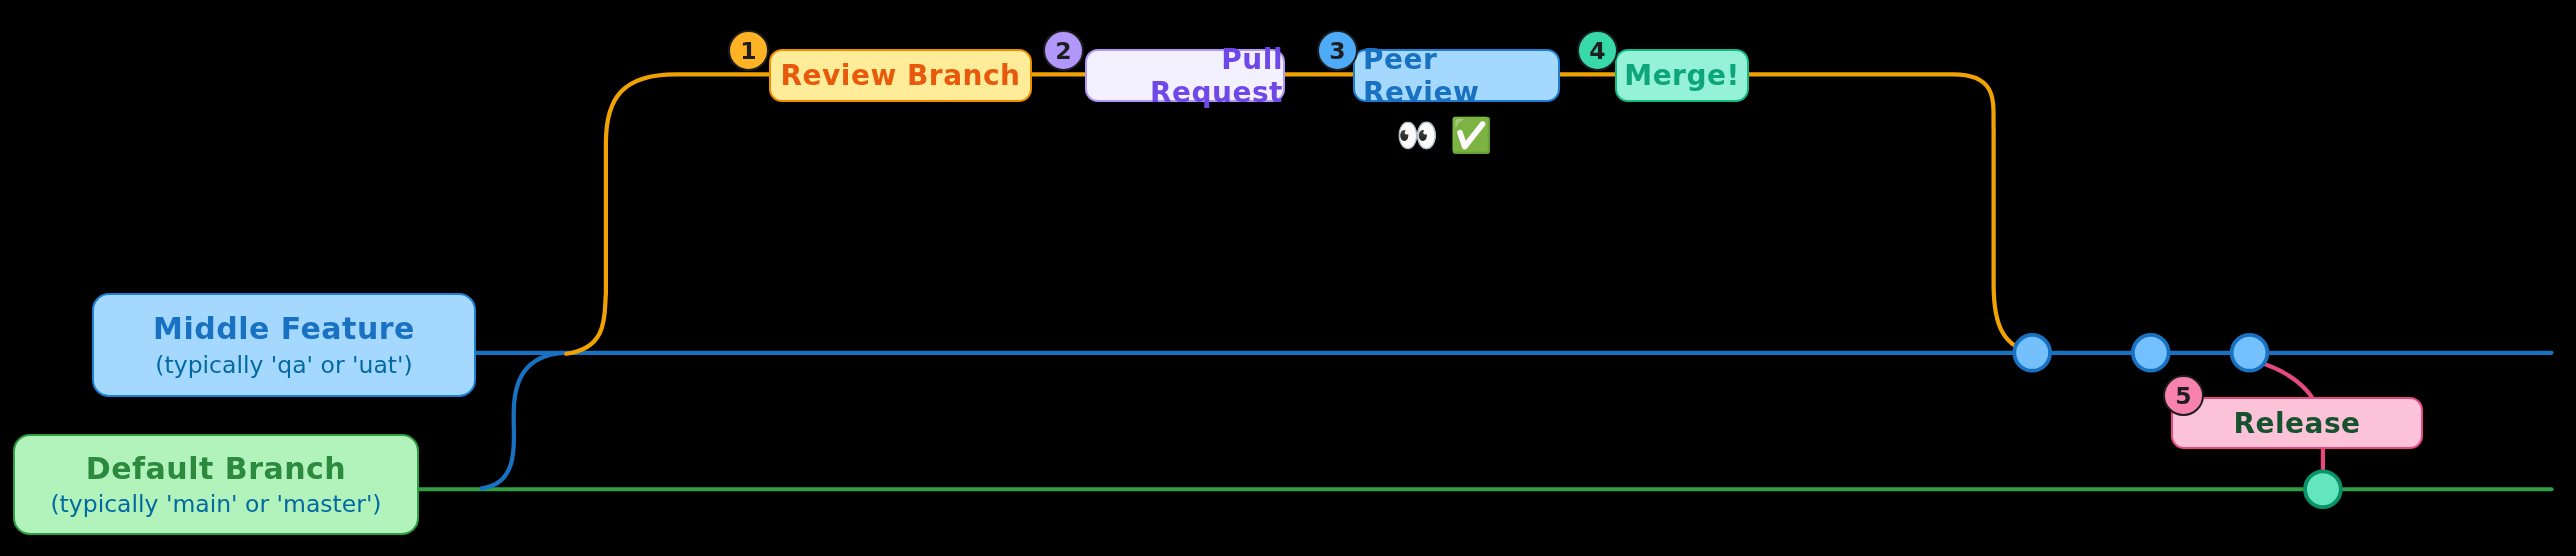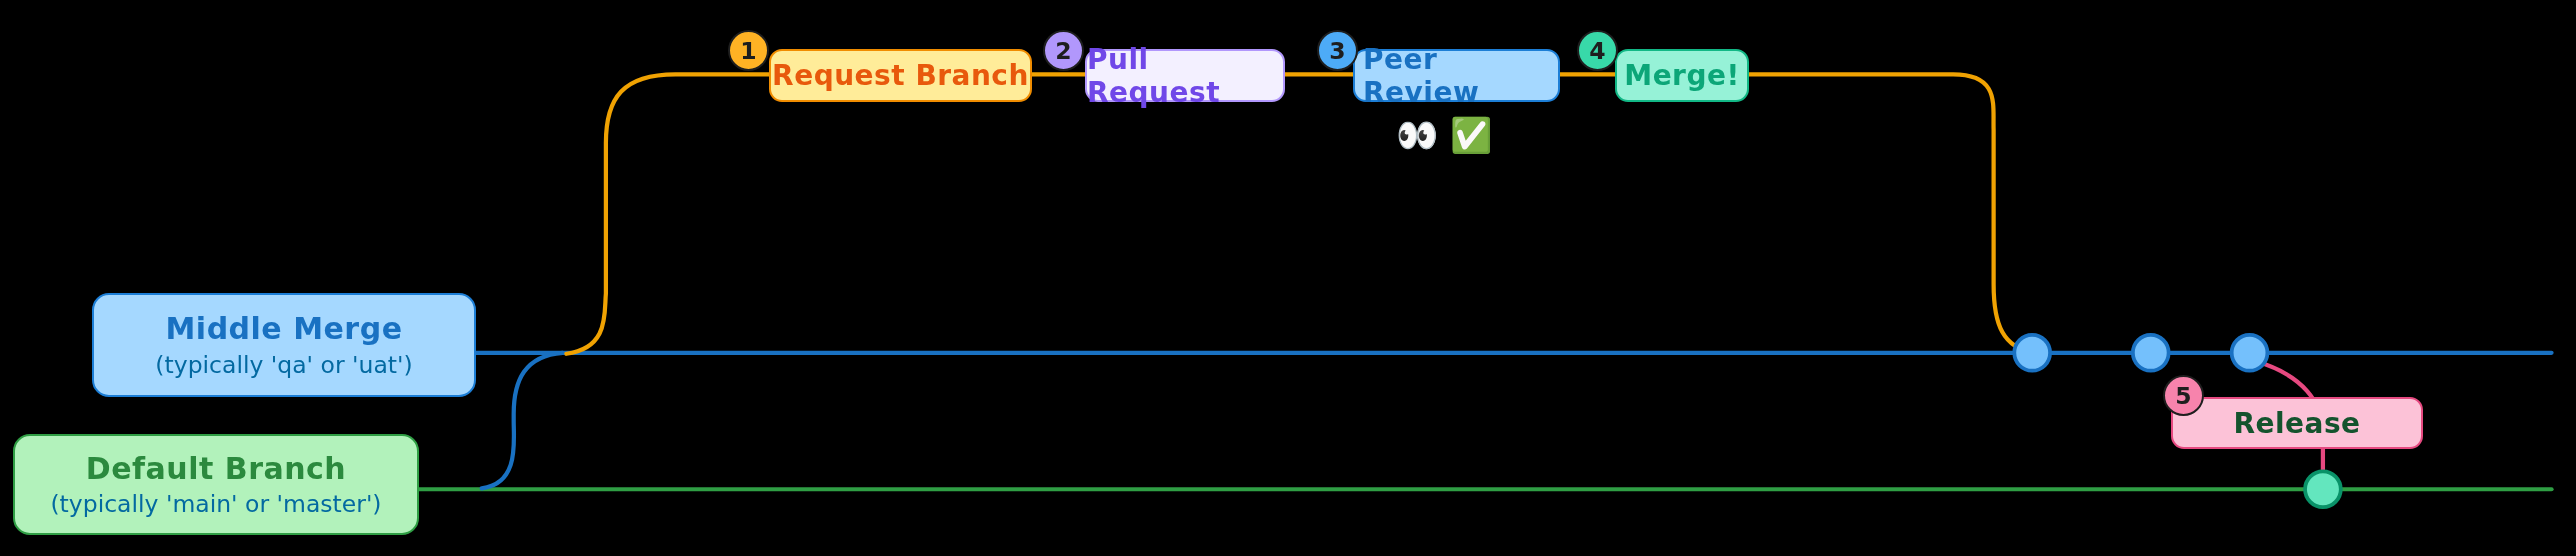--- a/index.html
+++ b/index.html
@@ -86,21 +86,21 @@
   .branch-middle { background: #a5d8ff; border-color: #1c7ed6; left: 92px; top: 293px; width: 384px; height: 104px; }
   .branch-middle .branch-title { color: #1971c2; }
   .branch-default { background: #b2f2bb; border-color: #2f9e44; left: 13px; top: 434px; width: 406px; height: 101px; }
   .branch-default .branch-title { color: #2b8a3e; }
   .branch-title { font-size: 30px; font-weight: bold; letter-spacing: 0.5px; }
   .branch-sub { font-size: 23.5px; color: #0369a1; }
 
   
   .pos-n1 { left: 769px;  top: 49px;  width: 263px; height: 53px; }
   .pos-b1 { left: 728px;  top: 30px; }
-  .pos-n2 { left: 1085px; top: 49px;  width: 200px; height: 53px; }
+  .pos-n2 { left: 1085px; top: 49px;  width: 200px; height: 53px; text-align: right; }
   .pos-b2 { left: 1043px; top: 30px; }
   .pos-n3 { left: 1353px; top: 49px;  width: 207px; height: 53px; padding-left: 8px; }
   .pos-b3 { left: 1317px; top: 30px; }
   .pos-n4 { left: 1615px; top: 49px;  width: 134px; height: 53px; }
   .pos-b4 { left: 1577px; top: 30px; }
   .pos-n5 { left: 2171px; top: 397px; width: 252px; height: 52px; }
   .pos-b5 { left: 2163px; top: 375px; }
 </style>
 </head>
 <body>
@@ -120,21 +120,21 @@
     <path d="M 2398 384 C 2448 399 2469 428 2469 460 L 2469 512" stroke="#e64980" stroke-width="4.5" fill="none" stroke-linecap="round"></path>
 
     <circle cx="2160" cy="375" r="19" fill="#74c0fc" stroke="#1971c2" stroke-width="4"></circle>
     <circle cx="2286" cy="375" r="19" fill="#74c0fc" stroke="#1971c2" stroke-width="4"></circle>
     <circle cx="2391" cy="375" r="19" fill="#74c0fc" stroke="#1971c2" stroke-width="4"></circle>
 
     <circle cx="2469" cy="520" r="19" fill="#63e6be" stroke="#099268" stroke-width="4"></circle>
   </svg>
 
   <div class="node n1 pos-n1">
-    <span>Request Branch</span>
+    <span>Review Branch</span>
   </div>
   <div class="badge b1 pos-b1">1</div>
 
   <div class="node n2 pos-n2">
     <span>Pull Request</span>
   </div>
   <div class="badge b2 pos-b2">2</div>
 
   <div class="node n3 pos-n3">
     <span>Peer Review</span>
@@ -147,21 +147,21 @@
     <span>Merge!</span>
   </div>
   <div class="badge b4 pos-b4">4</div>
 
   <div class="node n5 pos-n5">
     <span>Release</span>
   </div>
   <div class="badge b5 pos-b5">5</div>
 
   <div class="branch-box branch-middle">
-    <div class="branch-title">Middle Merge</div>
+    <div class="branch-title">Middle Feature</div>
     <div class="branch-sub">(typically 'qa' or 'uat')</div>
   </div>
 
   <div class="branch-box branch-default">
     <div class="branch-title">Default Branch</div>
     <div class="branch-sub">(typically 'main' or 'master')</div>
   </div>
 
 </div>
 

